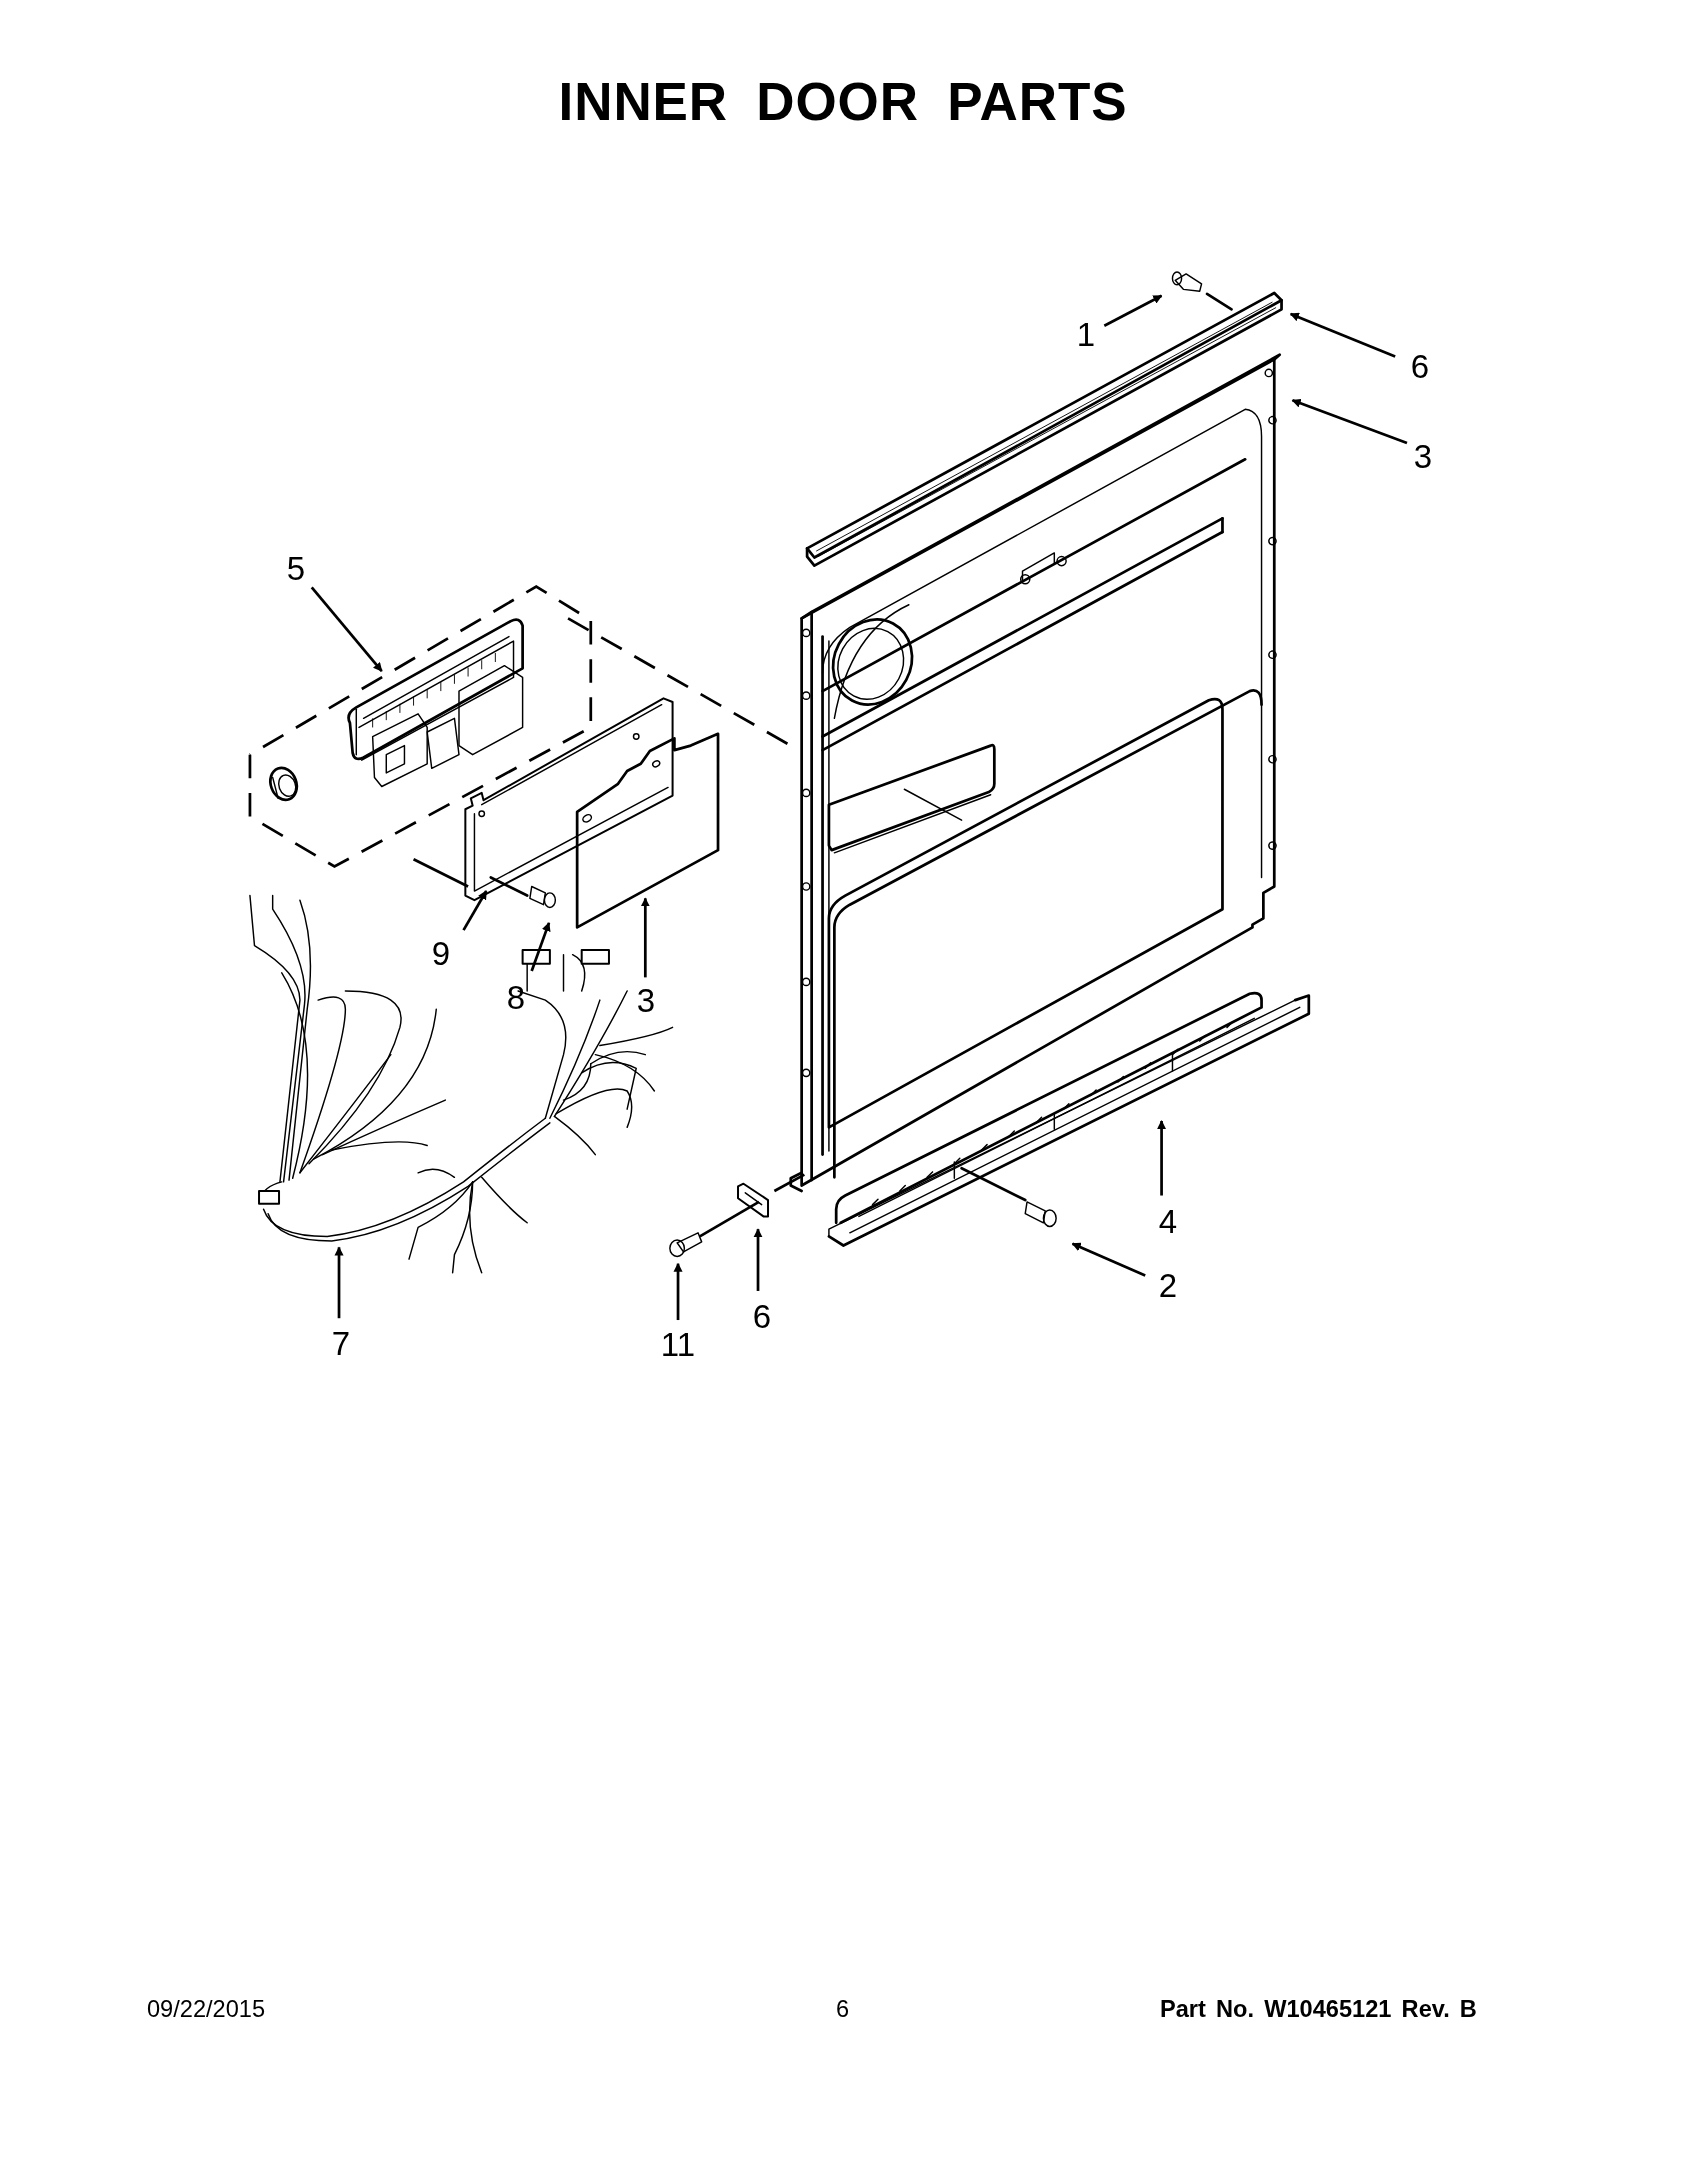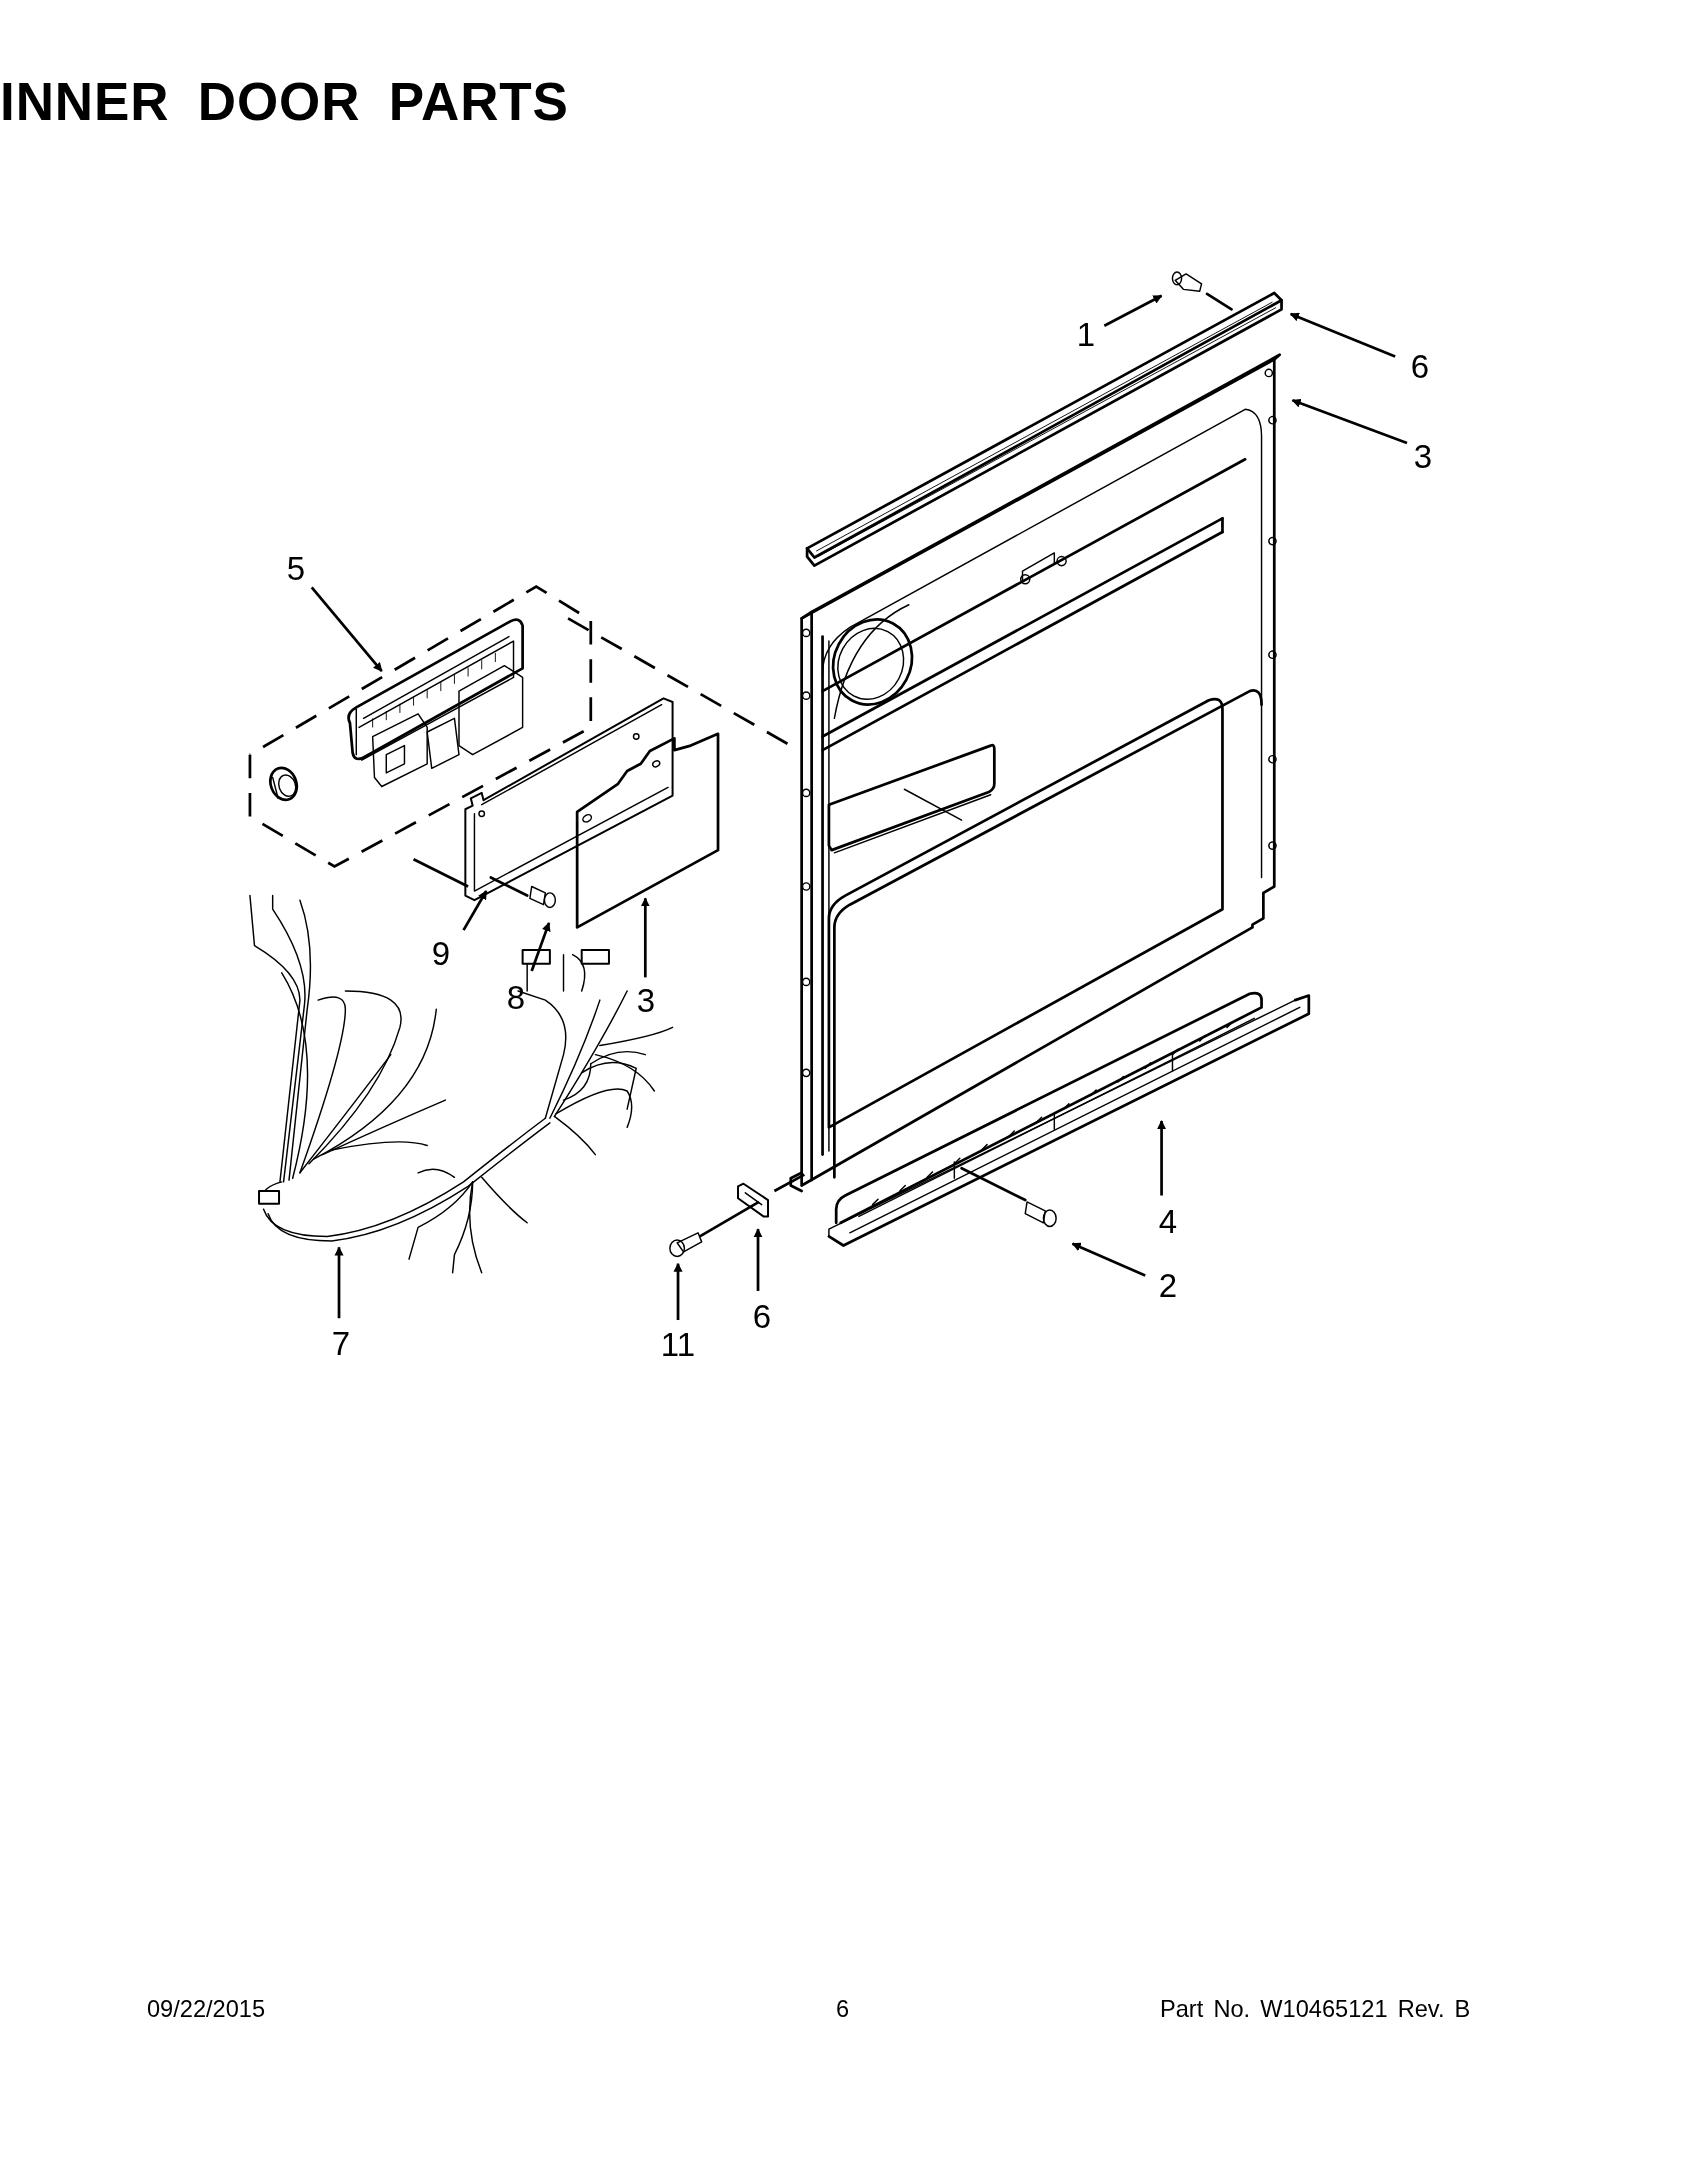--- a/index.html
+++ b/index.html
@@ -1,26 +1,26 @@
 <!DOCTYPE html>
 <html style="font-size:14.5px"><head>
 <meta charset="utf-8">
 <style>
   html, body { margin: 0; padding: 0; background: #ffffff; }
   body { width: 1686px; height: 2182px; position: relative; overflow: hidden;
          font-family: "Liberation Sans", sans-serif; color: #000; }
-  .title { position: absolute; left: 0; width: 1686px; top: 71px; text-align: left;
+  .title { position: absolute; left: 0; width: 1686px; top: 71px; text-align: center;
            font-size: 53px; font-weight: bold; letter-spacing: 0.9px; word-spacing: 12.7px; }
   .diagram { position: absolute; left: 0; top: 0; width: 1686px; height: 2182px; }
   .callout { position: absolute; font-size: 33px; font-weight: normal; line-height: 1;
              transform: translate(-50%, -50%); }
   .footer { position: absolute; top: 1998px; font-size: 23.6px; line-height: 1; text-align: center; }
   .footer-date { left: 147px; }
   .footer-page { left: 836px; }
-  .footer-part { left: 1160px; word-spacing: 3.6px; }
+  .footer-part { left: 1160px; word-spacing: 3.6px; font-weight: bold; }
   svg .k { stroke: #000; fill: none; stroke-width: 3; stroke-linejoin: round; stroke-linecap: round; }
   svg .t { stroke: #000; fill: none; stroke-width: 1.6; stroke-linejoin: round; stroke-linecap: round; }
   svg .h { stroke: #000; fill: none; stroke-width: 1; }
   svg .w { stroke: #000; fill: #fff; stroke-width: 2.2; stroke-linejoin: round; }
   svg .dash { stroke: #000; fill: none; stroke-width: 3; stroke-dasharray: 26 16; }
   svg .lead { stroke: #000; stroke-width: 3; fill: none; }
 </style>
 </head>
 <body>
 

